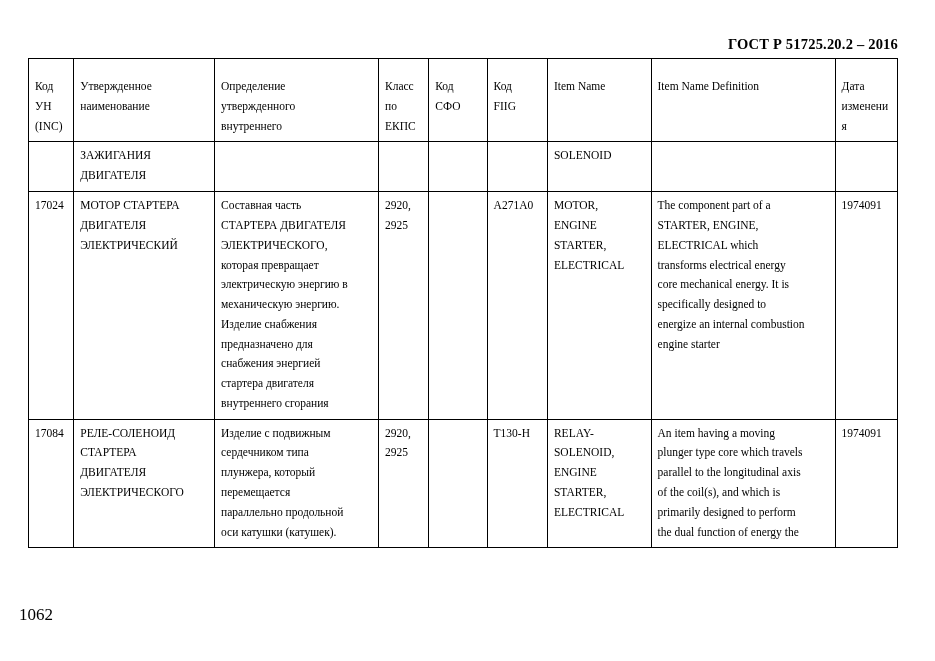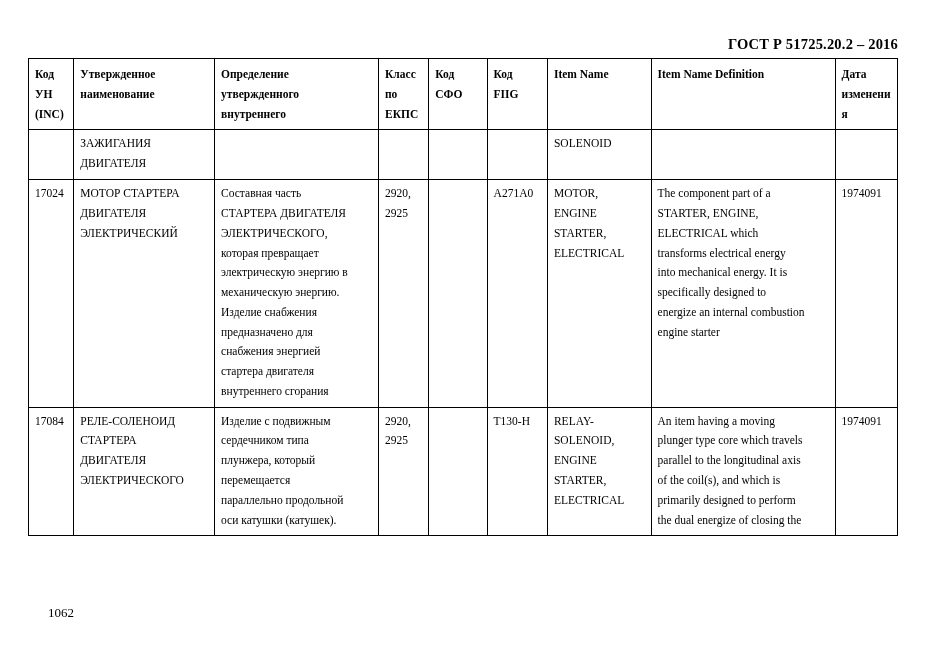--- a/index.html
+++ b/index.html
@@ -45,44 +45,44 @@
     vertical-align: top;
     padding: 4px 5px 5px 6px;
     font-size: 11.5px;
     line-height: 1.72;
     font-family: "Liberation Serif", serif;
     font-weight: normal;
     text-align: left;
     word-wrap: break-word;
   }
   table.gost thead td {
-    font-weight: bold;
+    font-weight: normal;
     line-height: 1.72;
-    padding-top: 6px;
+    padding-top: 18px;
   }
   .cell-lines span {
     display: block;
   }
   .c-code    { width: 45px; }
   .c-name    { width: 140px; }
   .c-def     { width: 163px; }
   .c-class   { width: 50px; }
   .c-sfo     { width: 58px; }
   .c-fiig    { width: 60px; }
   .c-item    { width: 103px; }
   .c-itemdef { width: 183px; }
   .c-date    { width: 62px; }
 
   .row-partial td { height: 40px; margin-top: 33px; }
 
   .page-number {
     position: absolute;
-    left: 48px;
+    left: 19px;
     top: 605px;
-    font-size: 13px;
+    font-size: 17px;
     font-family: "Liberation Serif", serif;
   }
 </style>
 </head>
 <body>
 
 <div class="page">
 
   <div class="doc-header">ГОСТ Р 51725.20.2 – 2016</div>
 
@@ -244,21 +244,21 @@
               <span>STARTER,</span>
               <span>ELECTRICAL</span>
             </div>
           </td>
         <td>
             <div class="cell-lines">
               <span>The component part of a</span>
               <span>STARTER, ENGINE,</span>
               <span>ELECTRICAL which</span>
               <span>transforms electrical energy</span>
-              <span>into mechanical energy. It is</span>
+              <span>core mechanical energy. It is</span>
               <span>specifically designed to</span>
               <span>energize an internal combustion</span>
               <span>engine starter</span>
             </div>
           </td>
         <td>
             <div class="cell-lines">
               <span>1974091</span>
             </div>
           </td>
@@ -311,21 +311,21 @@
               <span>ELECTRICAL</span>
             </div>
           </td>
         <td>
             <div class="cell-lines">
               <span>An item having a moving</span>
               <span>plunger type core which travels</span>
               <span>parallel to the longitudinal axis</span>
               <span>of the coil(s), and which is</span>
               <span>primarily designed to perform</span>
-              <span>the dual energize of closing the</span>
+              <span>the dual function of energy the</span>
             </div>
           </td>
         <td>
             <div class="cell-lines">
               <span>1974091</span>
             </div>
           </td>
       </tr>
 
     </tbody>

